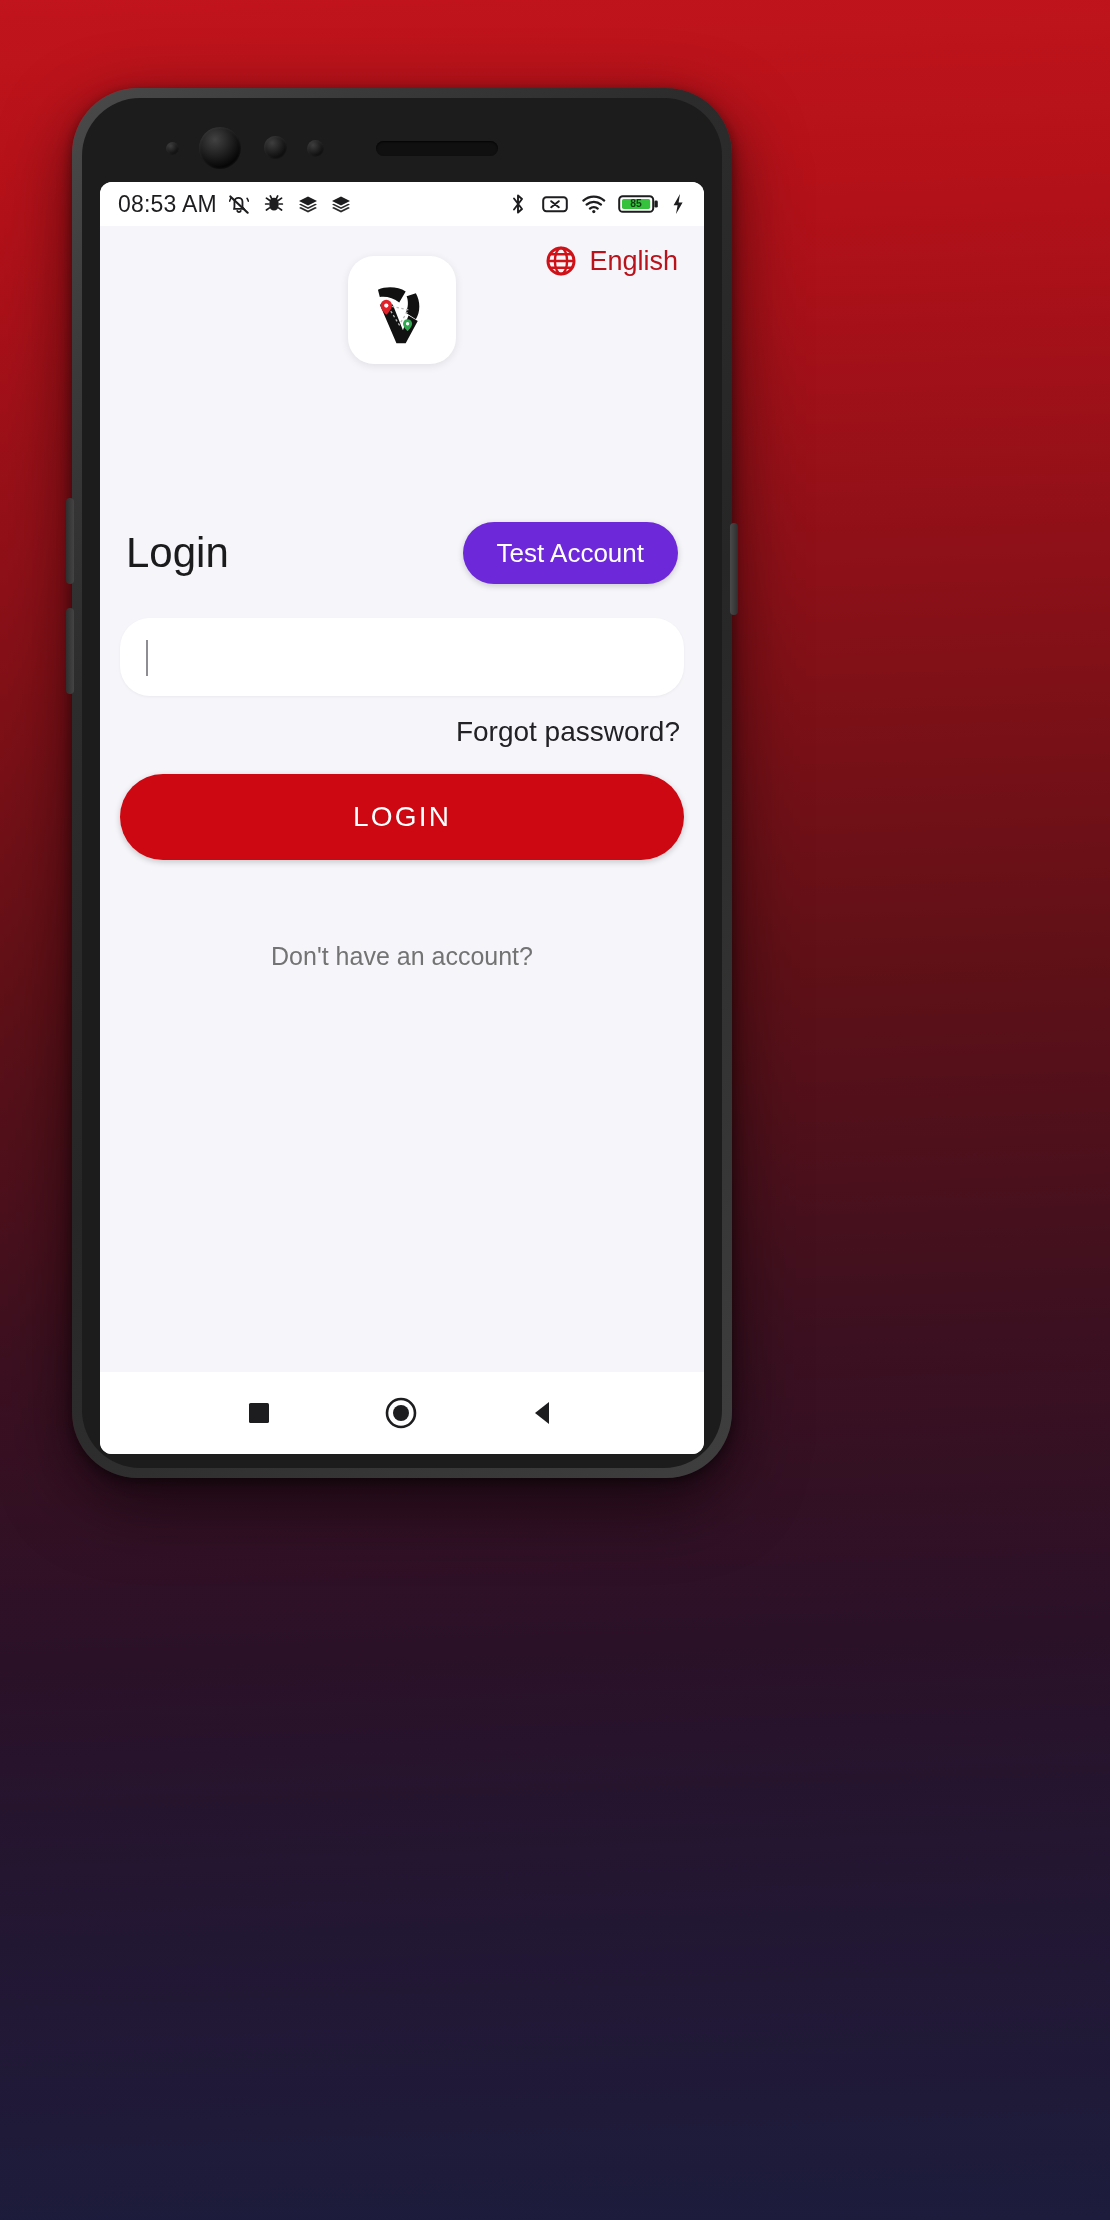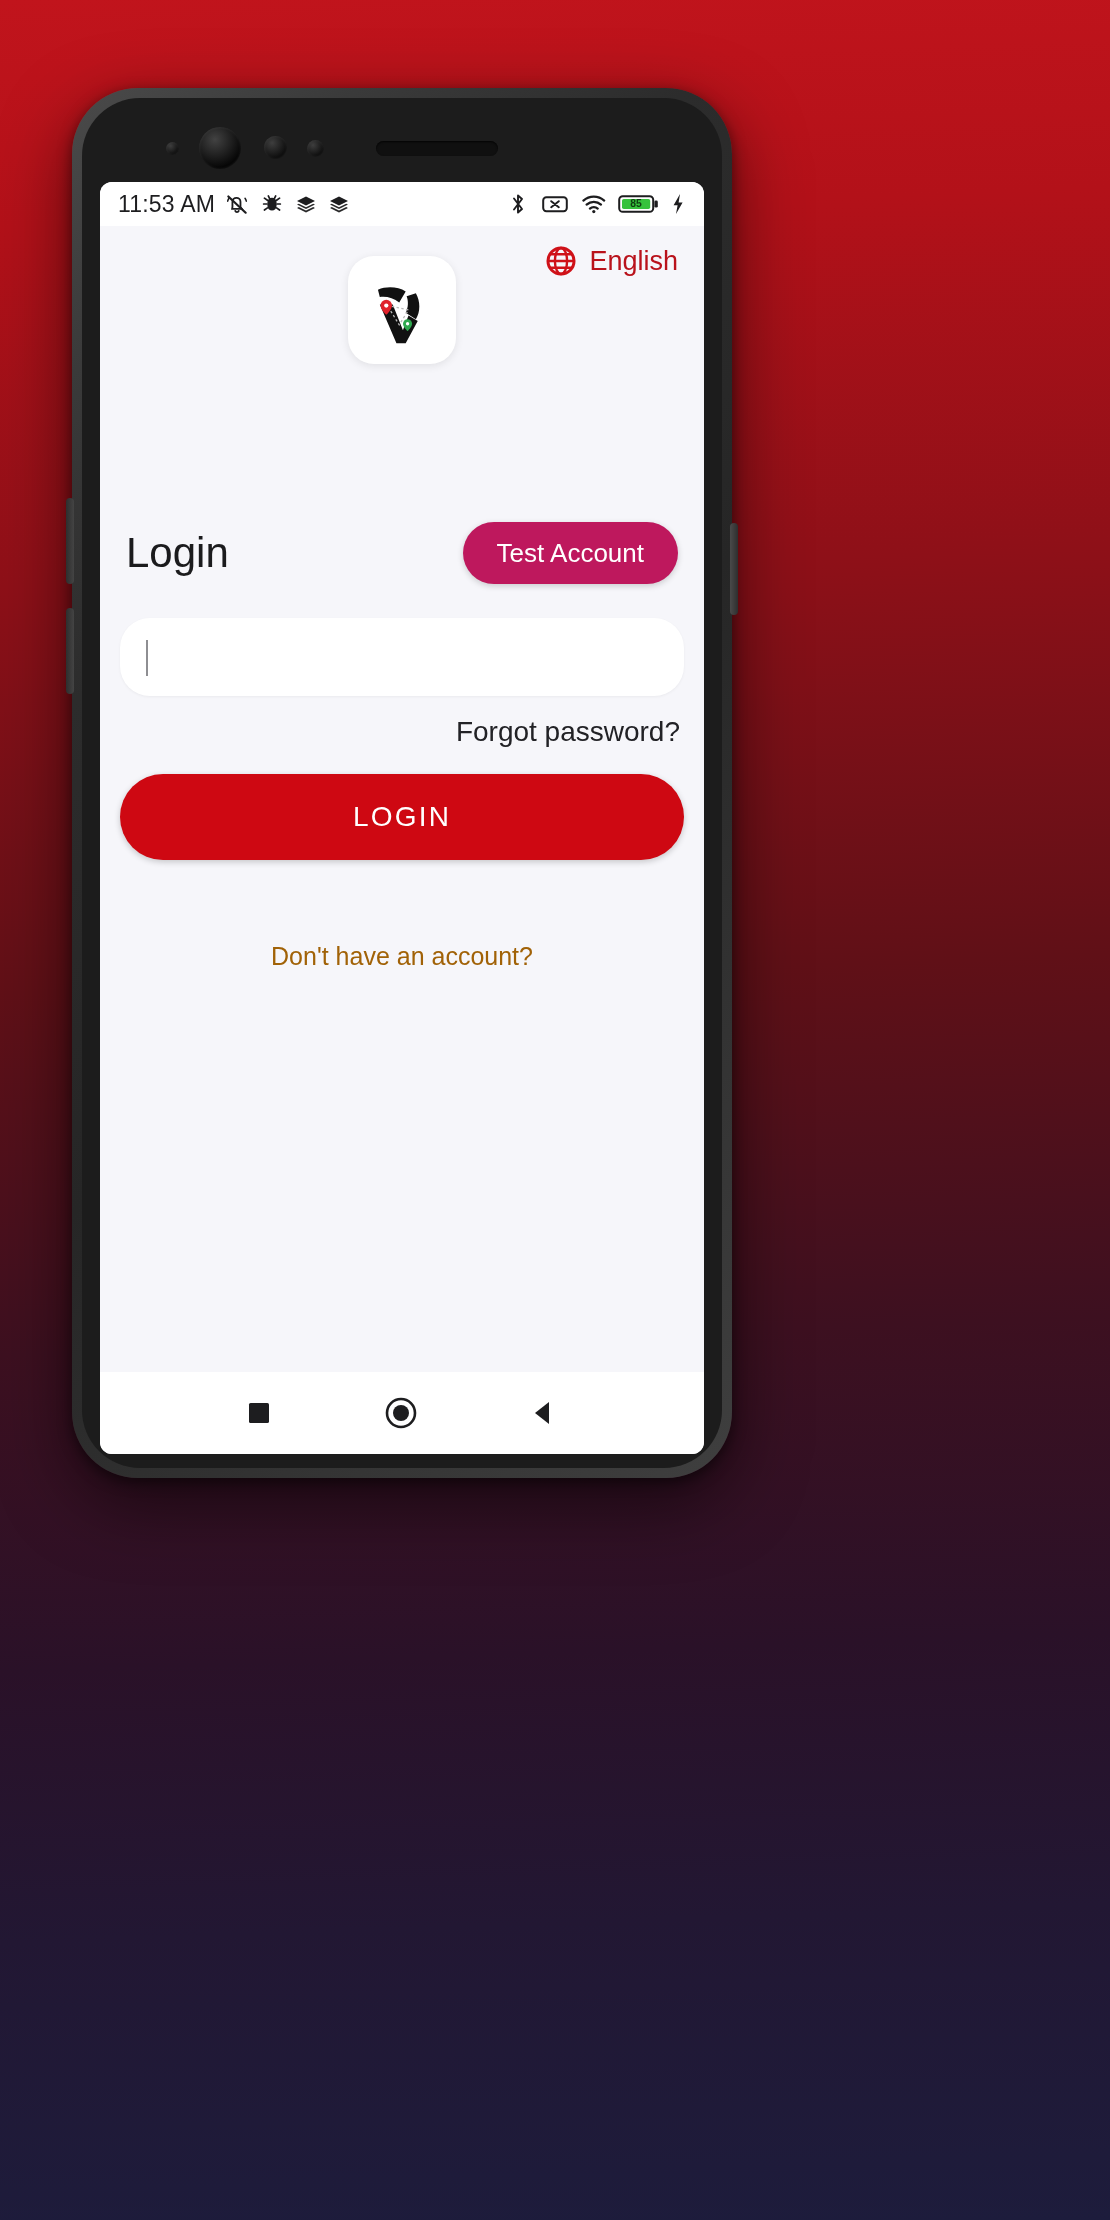--- a/index.html
+++ b/index.html
@@ -173,21 +173,21 @@
     justify-content: space-between;
     padding: 0 26px;
     margin-top: 158px;
   }
   #page-title {
     font-size: 42px;
     color: #1b1b1d;
     font-weight: normal;
   }
   #test-account-button {
-    background: #be185d;
+    background: #6d28d9;
     color: #ffffff;
     border: none;
     border-radius: 34px;
     padding: 0 34px;
     height: 62px;
     font-size: 26px;
     font-family: "Liberation Sans", sans-serif;
     cursor: pointer;
     box-shadow: 0 2px 6px rgba(0,0,0,.18);
     white-space: nowrap;
@@ -256,21 +256,21 @@
   
   #signup-area {
     margin-top: 82px;
     display: flex;
     flex-direction: column;
     align-items: center;
     gap: 20px;
   }
   #no-account-text {
     font-size: 25px;
-    color: #a16207;
+    color: #737373;
   }
   #signup-button {
     background: transparent;
     border: 1.6px solid #77777c;
     border-radius: 32px;
     padding: 0 42px;
     height: 64px;
     color: #b9121b;
     font-size: 27px;
     letter-spacing: 1.6px;
@@ -311,21 +311,21 @@
         <div class="sensor" id="front-camera"></div>
         <div class="sensor" id="sensor-dot-mid"></div>
         <div class="sensor" id="sensor-dot-small2"></div>
         <div id="earpiece-speaker"></div>
       </div>
 
       <div id="screen">
 
         <div id="status-bar">
           <div id="status-left">
-            <span id="status-time">11:53 AM</span>
+            <span id="status-time">08:53 AM</span>
 
             <svg class="status-ico" width="26" height="26" viewBox="0 0 24 24">
               <g fill="none" stroke="#1d1d1f" stroke-width="1.7" stroke-linecap="round">
                 <path d="M7.5 16.5h9l-1.3-1.8V10a3.7 3.7 0 0 0-7.4 0v4.7z"></path>
                 <path d="M10.4 18.4a1.7 1.7 0 0 0 3.2 0"></path>
                 <path d="M4 5l16 15" stroke-width="2"></path>
                 <path d="M3.4 9.4c.2-1 .6-1.9 1.2-2.7M20.6 9.4c-.2-1-.6-1.9-1.2-2.7" stroke-width="1.4"></path>
               </g>
             </svg>
 

